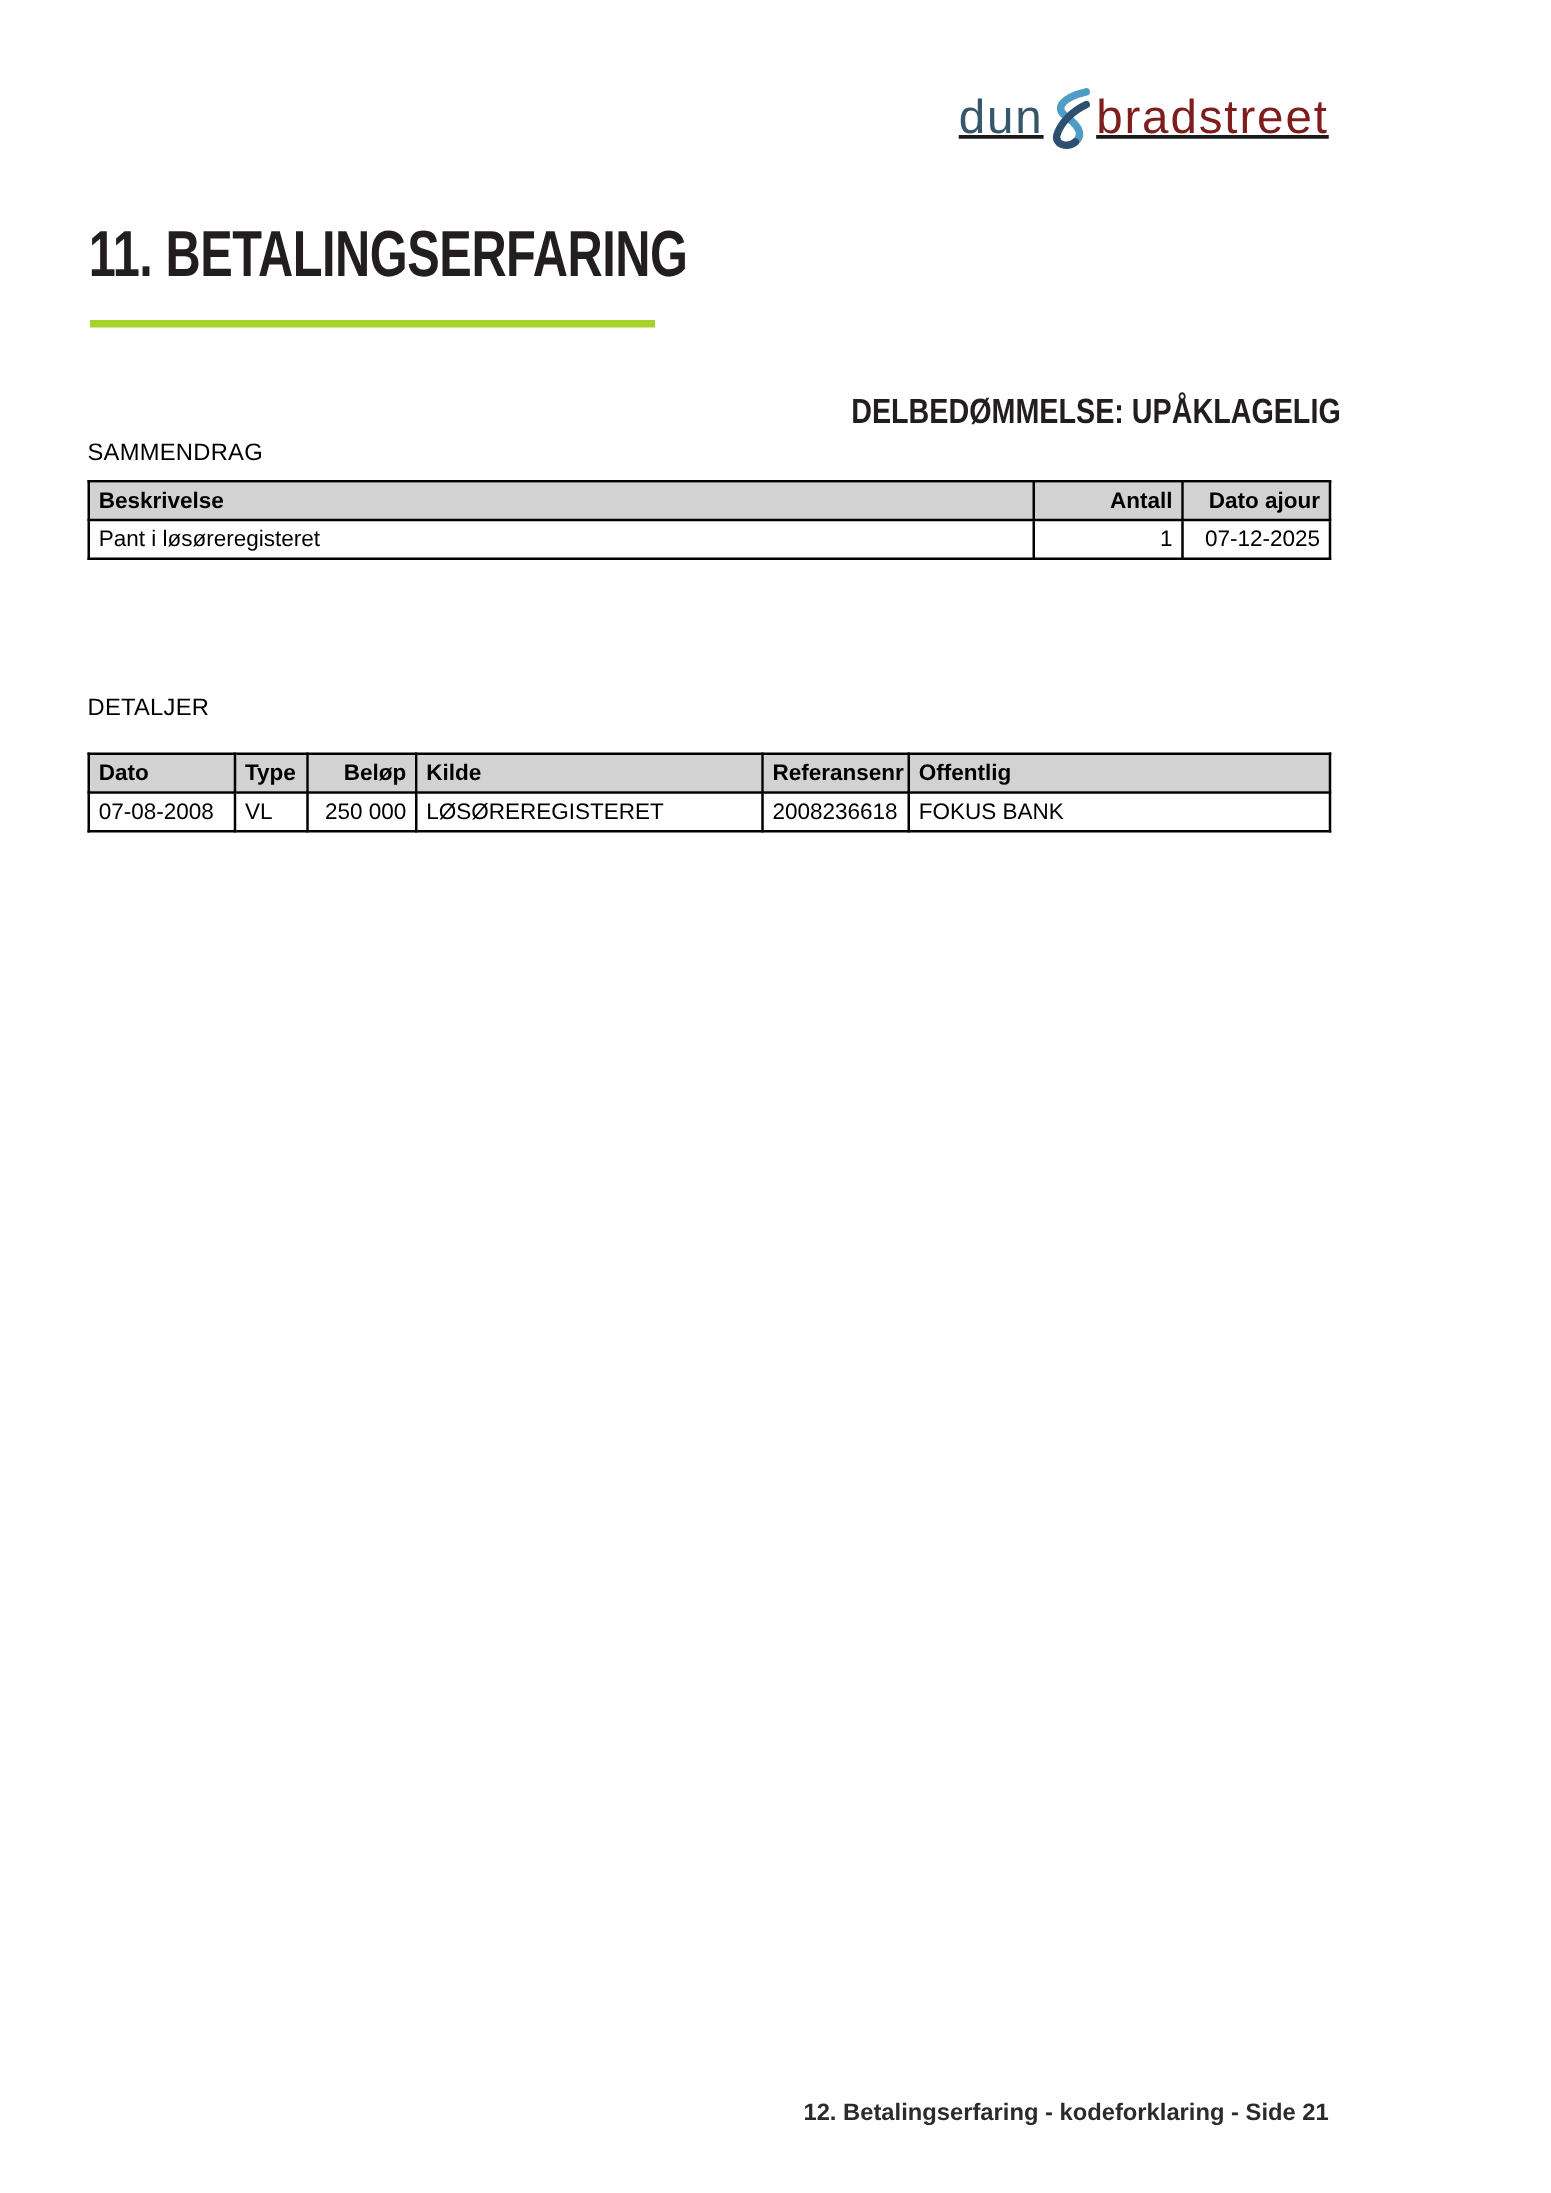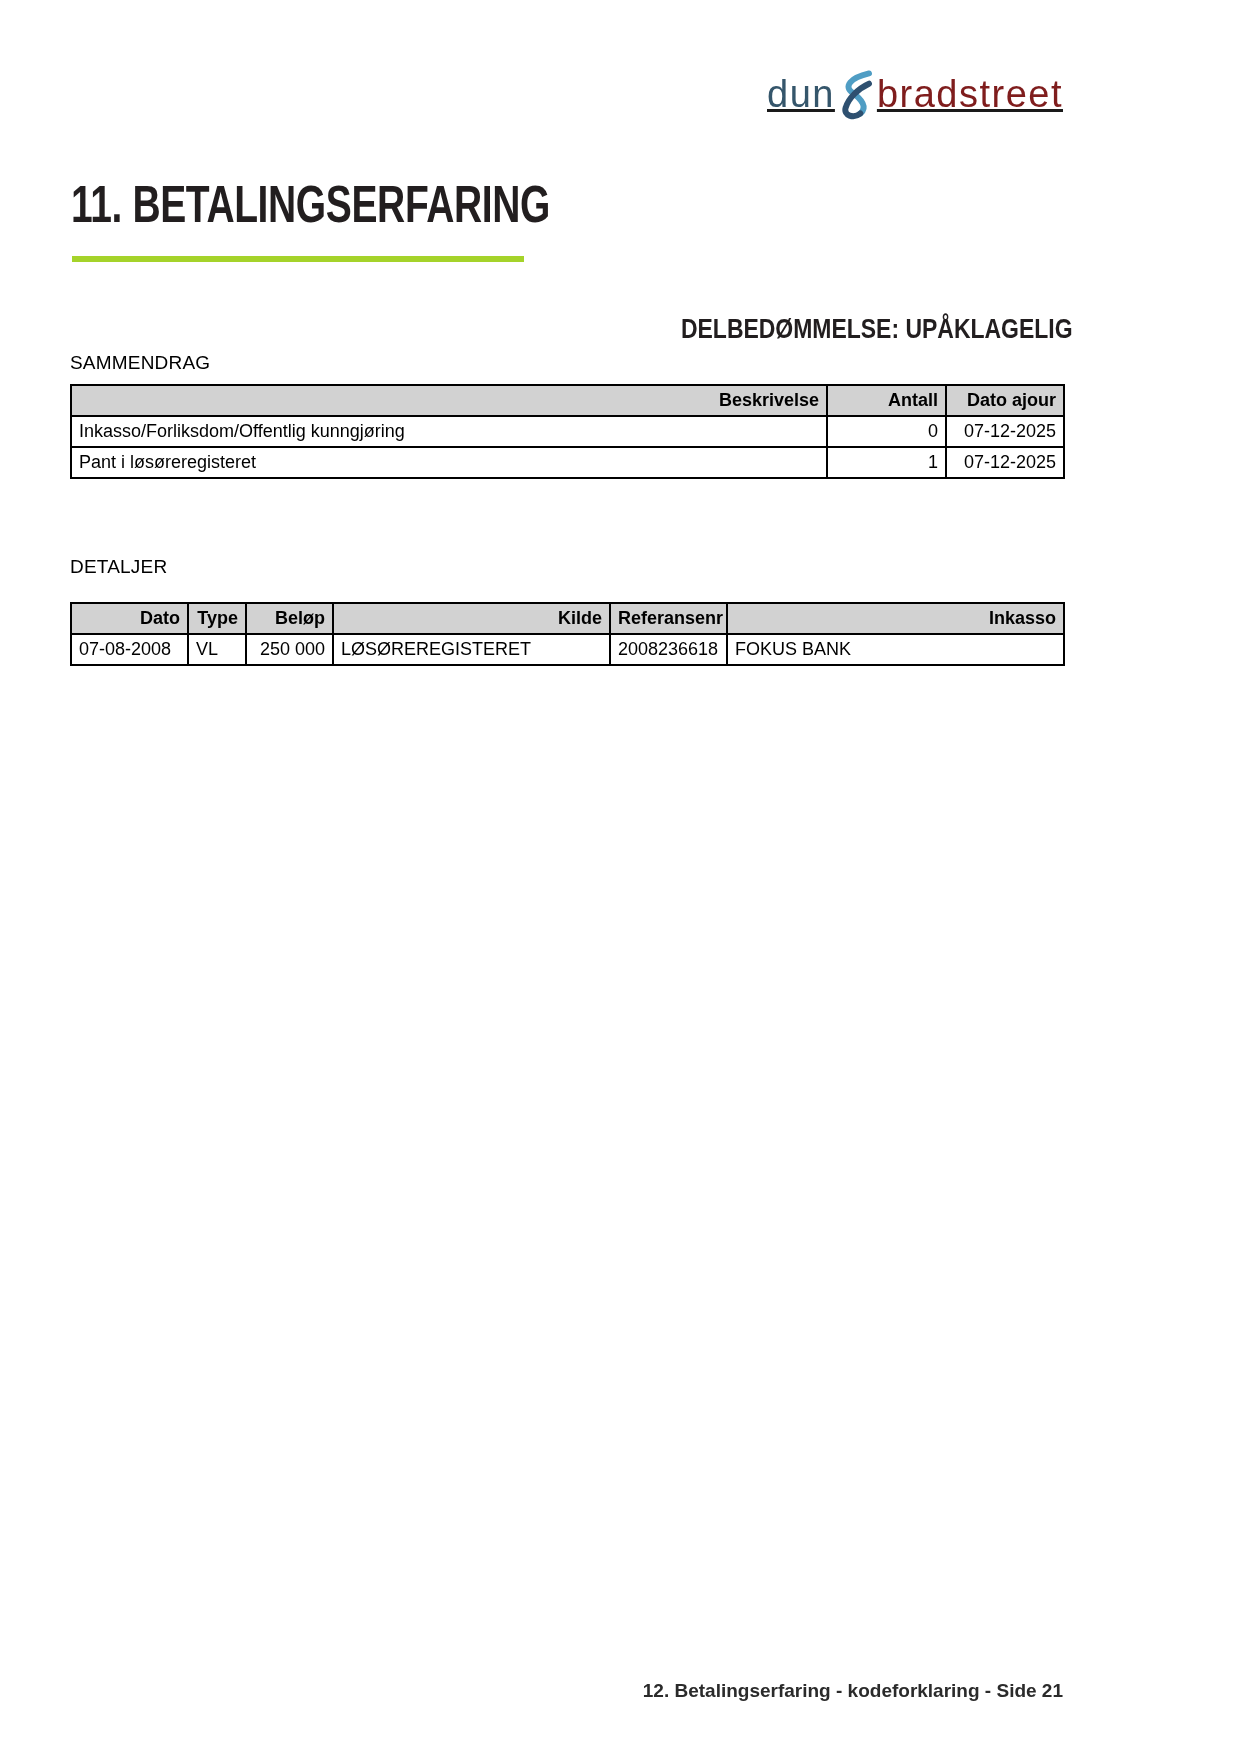--- a/index.html
+++ b/index.html
@@ -104,21 +104,20 @@
     padding: 4px 7px;
     height: 31px;
     overflow: hidden;
     white-space: nowrap;
     text-align: left;
     font-weight: 400;
   }
   th {
     background: #d2d2d2;
     font-weight: 700;
-    text-align: right;
   }
   .num { text-align: right; }
 
   
   .footer {
     position: absolute;
     right: 178px;
     top: 1680px;
     font-size: 19px;
     color: #2b2b2b;
@@ -154,25 +153,20 @@
         <col style="width:118px">
       </colgroup>
     <thead>
       <tr>
         <th>Beskrivelse</th>
         <th class="num">Antall</th>
         <th class="num">Dato ajour</th>
       </tr>
     </thead>
     <tbody>
-      <tr>
-        <td>Inkasso/Forliksdom/Offentlig kunngjøring</td>
-        <td class="num">0</td>
-        <td class="num">07-12-2025</td>
-      </tr>
       <tr>
         <td>Pant i løsøreregisteret</td>
         <td class="num">1</td>
         <td class="num">07-12-2025</td>
       </tr>
     </tbody>
   </table>
 
   <div class="section-label label-detaljer">DETALJER</div>
 
@@ -185,21 +179,21 @@
         <col style="width:117px">
         <col style="width:337px">
     </colgroup>
     <thead>
       <tr>
         <th>Dato</th>
         <th>Type</th>
         <th class="num">Beløp</th>
         <th>Kilde</th>
         <th>Referansenr</th>
-        <th>Inkasso</th>
+        <th>Offentlig</th>
       </tr>
     </thead>
     <tbody>
       <tr>
         <td>07-08-2008</td>
         <td>VL</td>
         <td class="num">250 000</td>
         <td>LØSØREREGISTERET</td>
         <td>2008236618</td>
         <td>FOKUS BANK</td>

